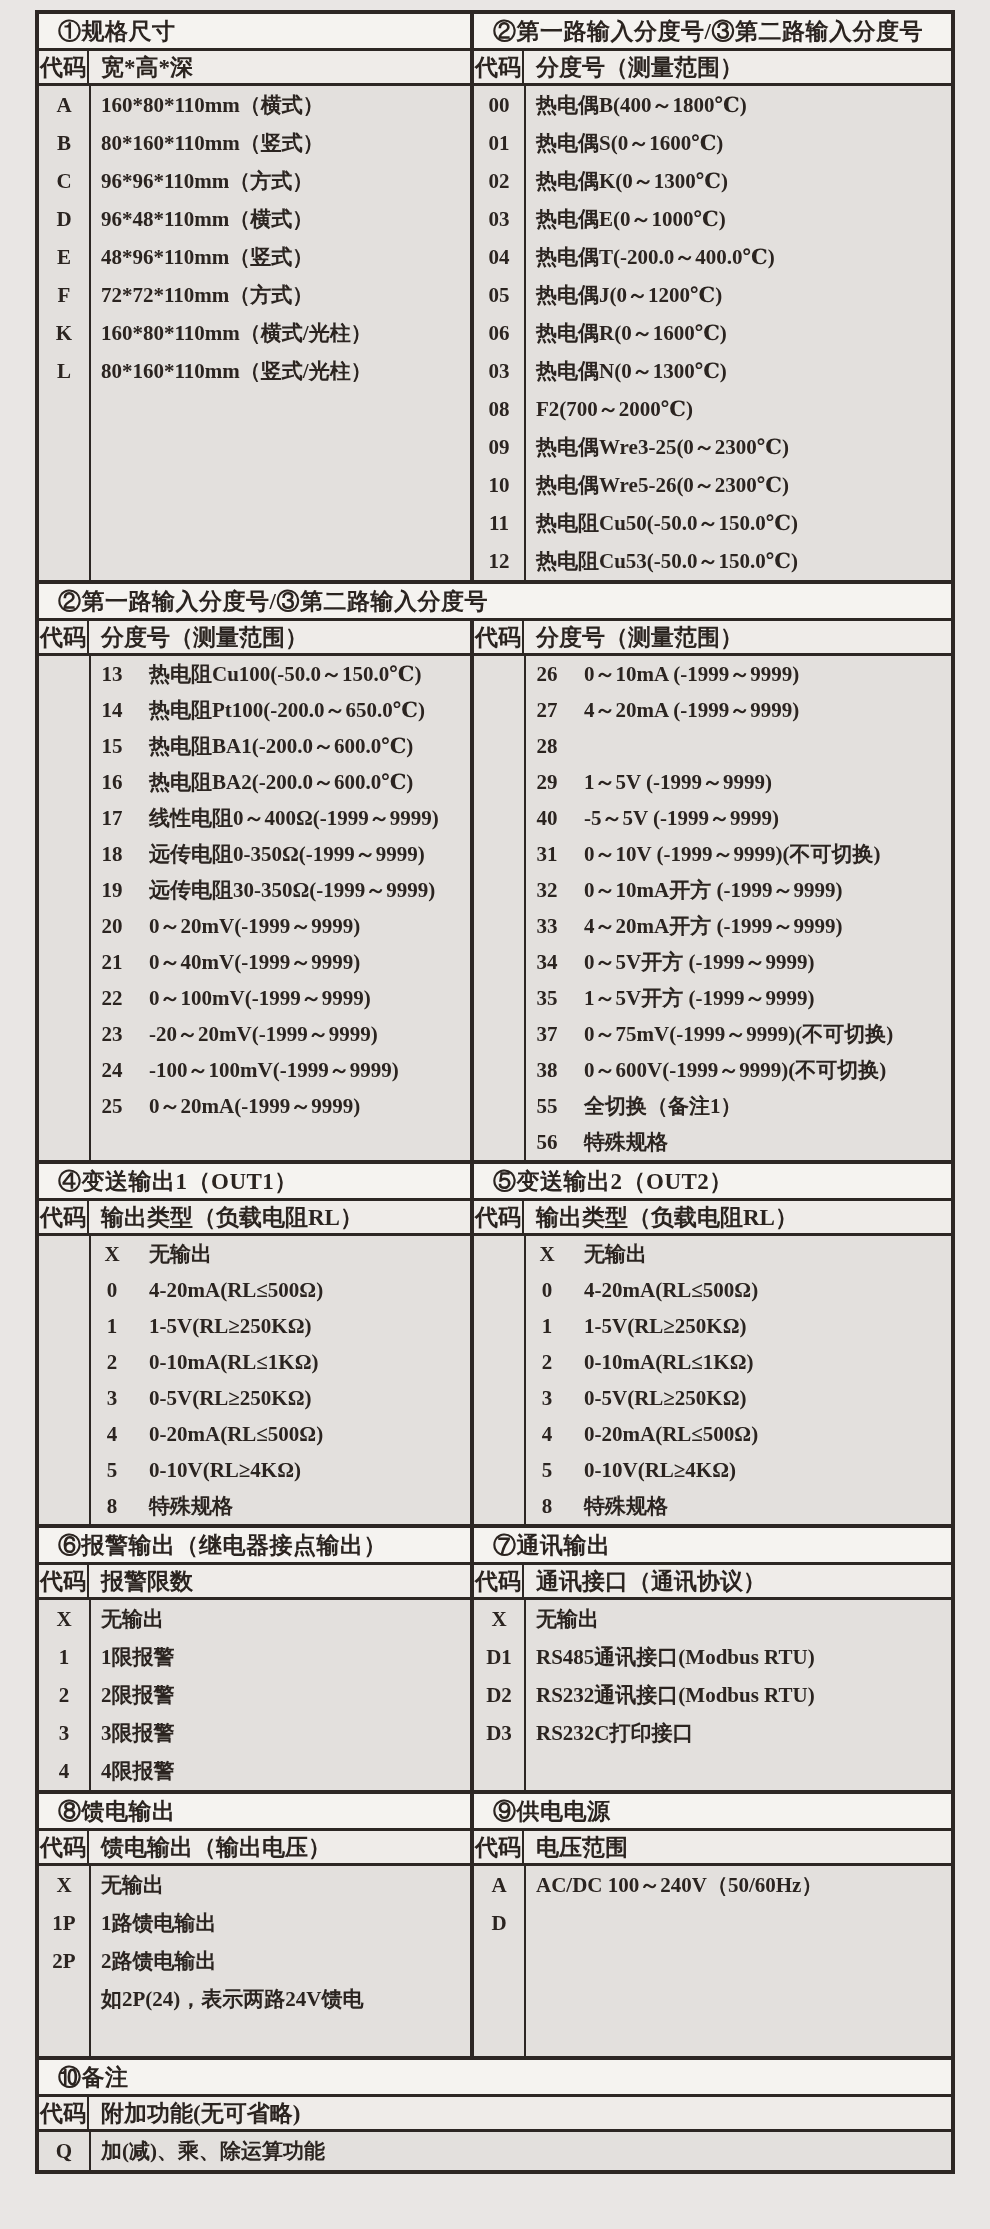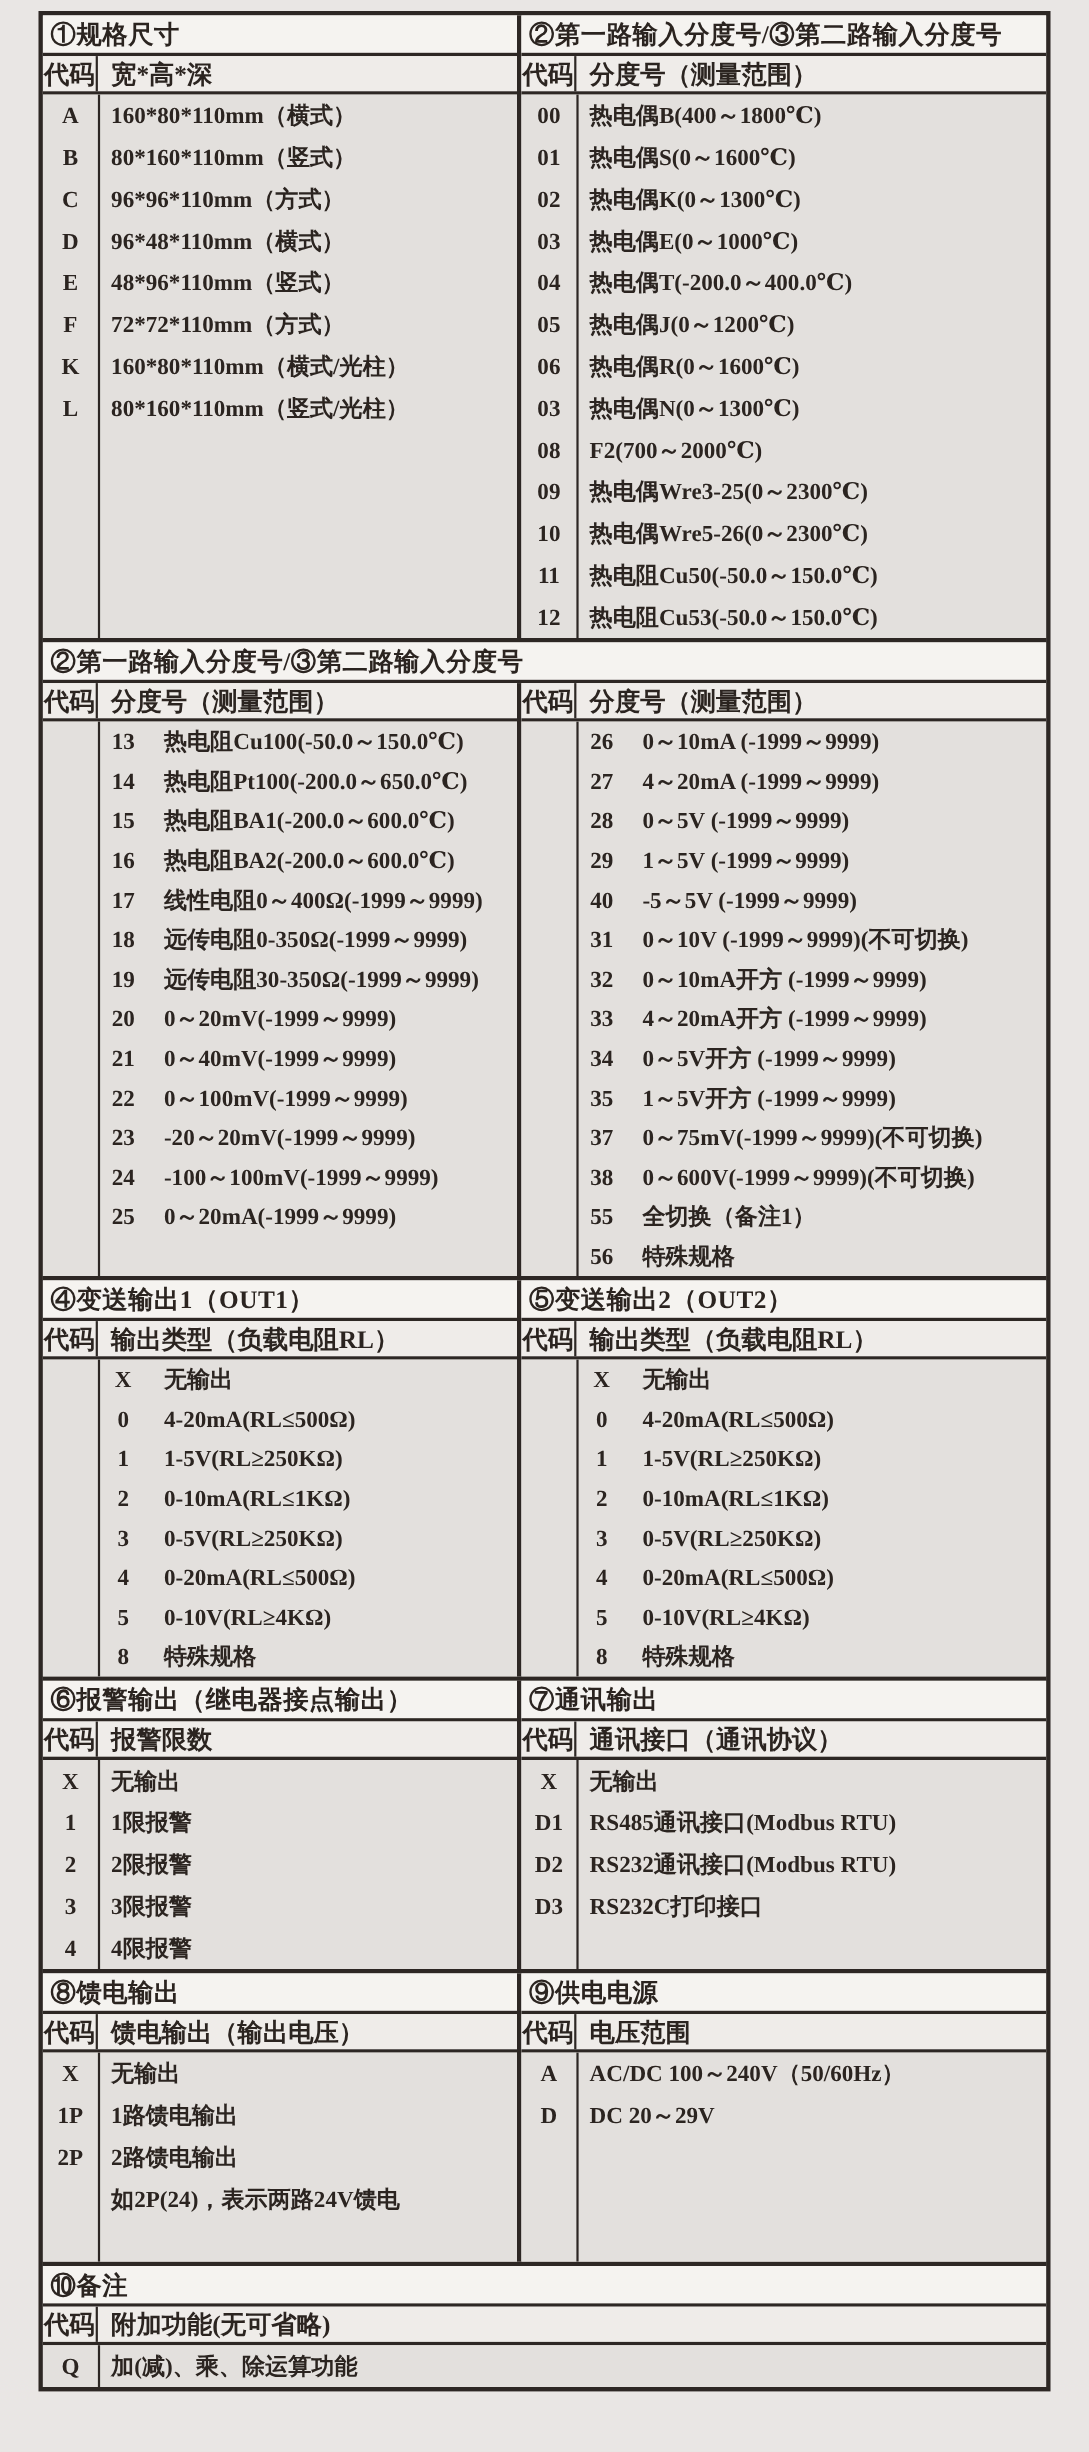--- a/index.html
+++ b/index.html
@@ -31,21 +31,21 @@
   .split{display:flex;flex:1;align-items:stretch;}
   .panel{display:flex;flex-direction:column;}
   .panel.left{flex:0 0 431px;max-width:431px;}
   .panel.right{flex:1;border-left:4px solid var(--line);}
   .panel.full{flex:1;}
   .sec-header{
     background:var(--bg-sec);
     border-bottom:3px solid var(--line);
     min-height:37px;
     display:flex;align-items:center;
-    padding:1px 10px 0 7px;
+    padding:1px 10px 0 19px;
     font-size:23px;
     letter-spacing:.5px;
     white-space:nowrap;
   }
   .col-header{
     display:flex;align-items:stretch;
     background:var(--bg-colhead);
     border-bottom:3px solid var(--line);
     min-height:35px;
     font-size:23px;
@@ -246,21 +246,20 @@
             <div class="row">
               <div class="cell code">26</div>
               <div class="cell desc">0～10mA (-1999～9999)</div>
             </div>
             <div class="row">
               <div class="cell code">27</div>
               <div class="cell desc">4～20mA (-1999～9999)</div>
             </div>
             <div class="row">
               <div class="cell code">28</div>
-              <div class="cell desc">0～5V (-1999～9999)</div>
             </div>
             <div class="row">
               <div class="cell code">29</div>
               <div class="cell desc">1～5V (-1999～9999)</div>
             </div>
             <div class="row">
               <div class="cell code">40</div>
               <div class="cell desc">-5～5V (-1999～9999)</div>
             </div>
             <div class="row">
@@ -478,21 +477,20 @@
         <div class="cell code">代码</div>
         <div class="cell desc">电压范围</div>
       </div>
       <div class="rows r38">
           <div class="row">
             <div class="cell code">A</div>
             <div class="cell desc">AC/DC 100～240V（50/60Hz）</div>
           </div>
           <div class="row">
             <div class="cell code">D</div>
-            <div class="cell desc">DC 20～29V</div>
           </div>
         </div>
     </div>
   </div>
 
   <div class="prow stack">
     <div class="sec-header">⑩备注</div>
     <div class="split">
       <div class="panel full">
         <div class="col-header">

